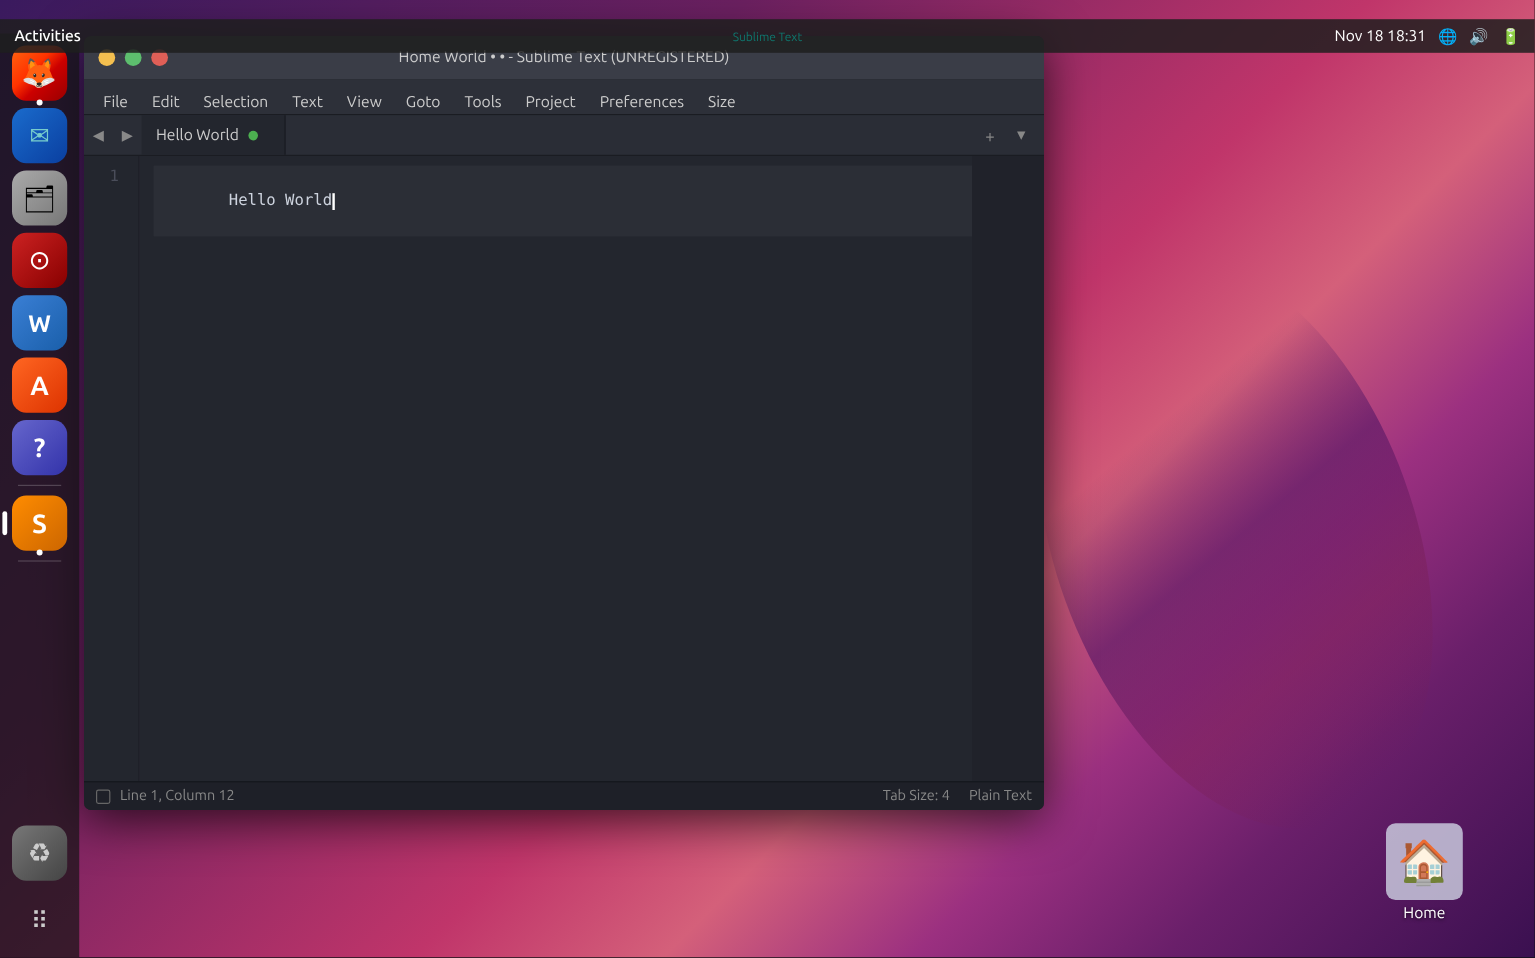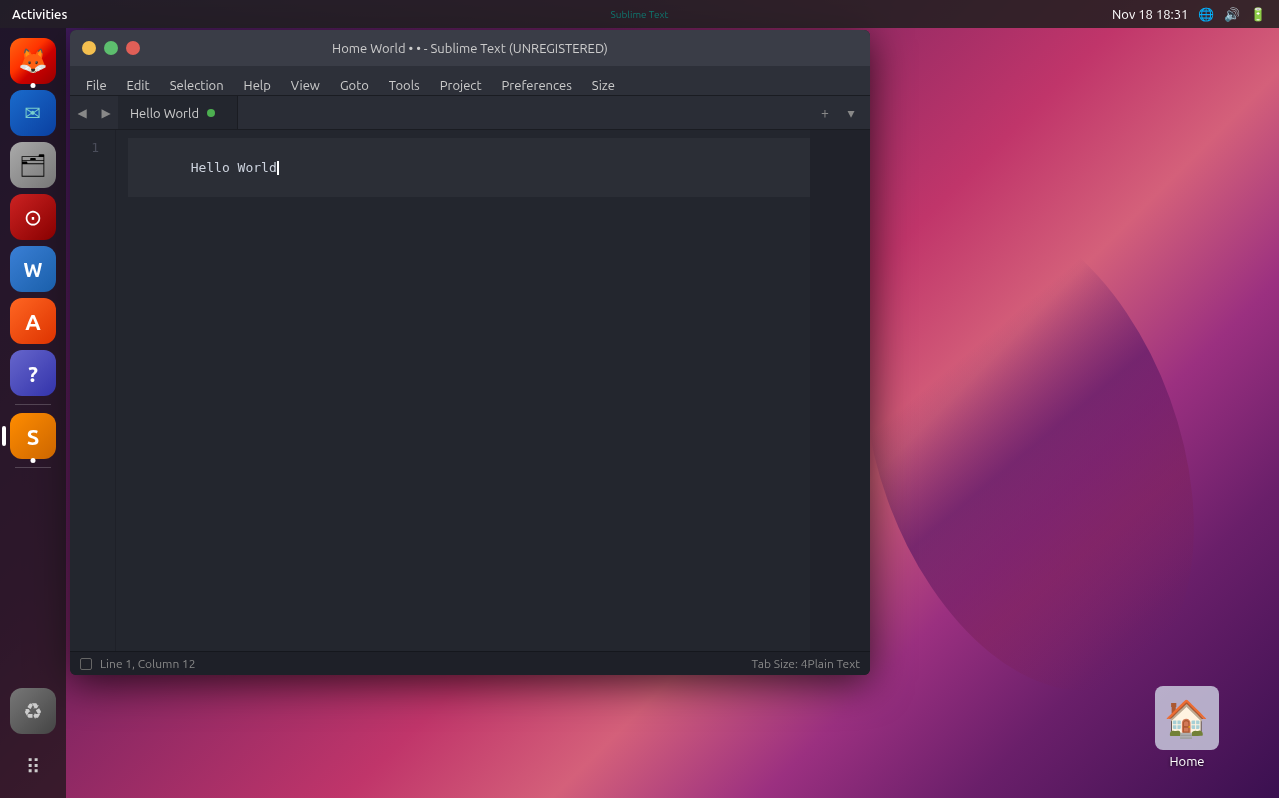--- a/index.html
+++ b/index.html
@@ -34,21 +34,21 @@
       width: 300px;
       height: 500px;
       background: linear-gradient(160deg, transparent 30%, rgba(80,20,100,0.6) 50%, rgba(120,30,80,0.4) 70%, transparent 90%);
       border-radius: 50%;
       transform: rotate(-20deg);
     }
 
     
     .topbar {
       position: absolute;
-      top: 0; left: 0; right: 0;
+      top: 16px; left: 0; right: 0;
       height: 28px;
       background: rgba(30,30,30,0.85);
       display: flex;
       align-items: center;
       justify-content: space-between;
       padding: 0 12px;
       z-index: 100;
       color: #fff;
       font-size: 13px;
     }
@@ -364,21 +364,21 @@
       gap: 16px;
       flex-shrink: 0;
       border-top: 1px solid #15171d;
     }
     .status-left { display: flex; align-items: center; gap: 8px; }
     .status-checkbox {
       width: 12px; height: 12px;
       border: 1px solid #666;
       border-radius: 2px;
     }
-    .status-right { margin-left: auto; display: flex; }
+    .status-right { margin-left: auto; display: flex; gap: 16px; }
 
     
     .desktop-home {
       position: absolute;
       bottom: 30px;
       right: 60px;
       display: flex;
       flex-direction: column;
       align-items: center;
       gap: 4px;
@@ -473,21 +473,21 @@
       <button class="win-btn win-btn-maximize">□</button>
       <button class="win-btn win-btn-close">✕</button>
     </div>
     <span class="window-title">Home World • • - Sublime Text (UNREGISTERED)</span>
   </div>
 
   <div class="menubar">
     <span class="menu-item">File</span>
     <span class="menu-item">Edit</span>
     <span class="menu-item">Selection</span>
-    <span class="menu-item">Help</span>
+    <span class="menu-item">Text</span>
     <span class="menu-item">View</span>
     <span class="menu-item">Goto</span>
     <span class="menu-item">Tools</span>
     <span class="menu-item">Project</span>
     <span class="menu-item">Preferences</span>
     <span class="menu-item">Size</span>
   </div>
 
   <div class="tabbar">
     <div class="tab-nav-btn">◀</div>

